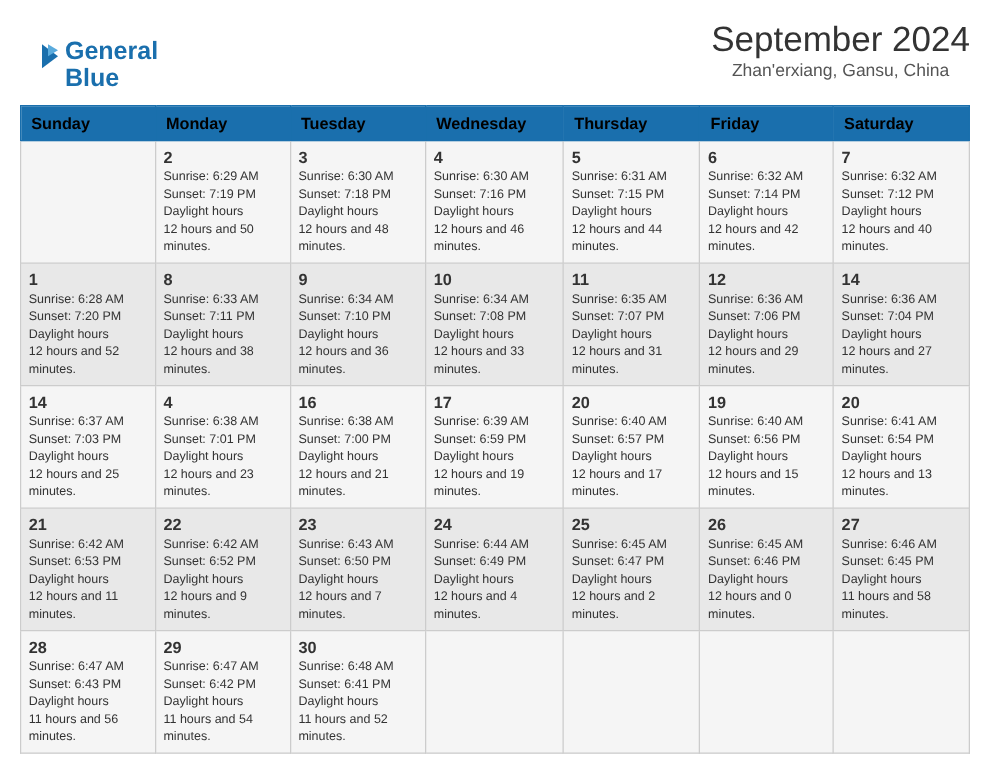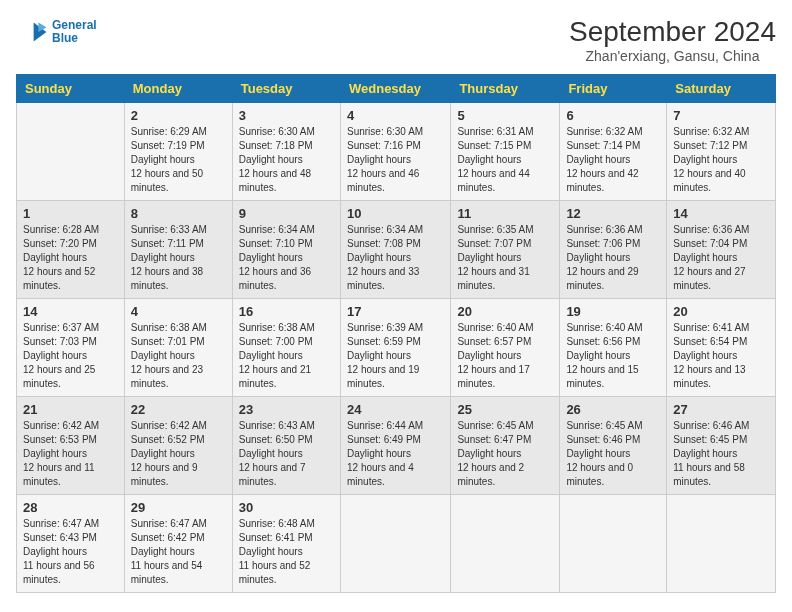--- a/index.html
+++ b/index.html
@@ -15,24 +15,25 @@
       justify-content: space-between;
       align-items: flex-start;
       margin-bottom: 10px;
     }
     .logo {
       display: flex;
       align-items: center;
       gap: 4px;
     }
     .logo-text {
-      font-size: 12px;
+      font-size: 20px;
       font-weight: bold;
       color: #333;
       line-height: 1.1;
+      margin-top: 14px;
     }
     .logo-text span {
       color: #1a6fad;
     }
     .logo-icon {
       width: 32px;
       height: 32px;
     }
     .title-section {
       text-align: right;
@@ -47,21 +48,21 @@
       color: #555;
       text-align: center;
     }
     .calendar {
       width: 100%;
       border-collapse: collapse;
       border: 1px solid #ccc;
     }
     .calendar th {
       background-color: #1a6fad;
-      color: #fde047;
+      color: #000000;
       text-align: left;
       padding: 6px 8px;
       font-size: 13px;
       font-weight: bold;
       border: 1px solid #1a6fad;
     }
     .calendar td {
       vertical-align: top;
       padding: 5px 6px;
       border: 1px solid #ccc;

